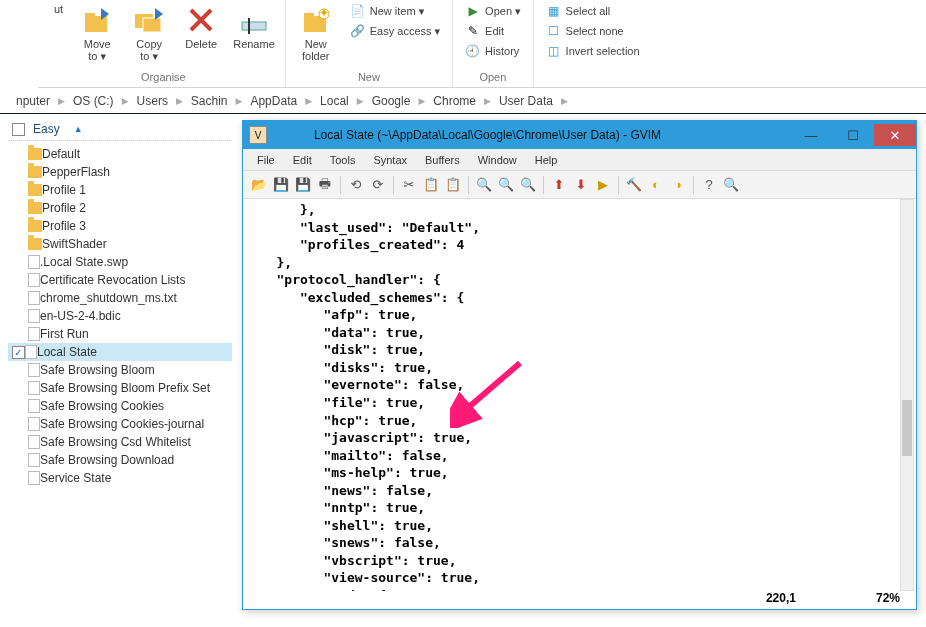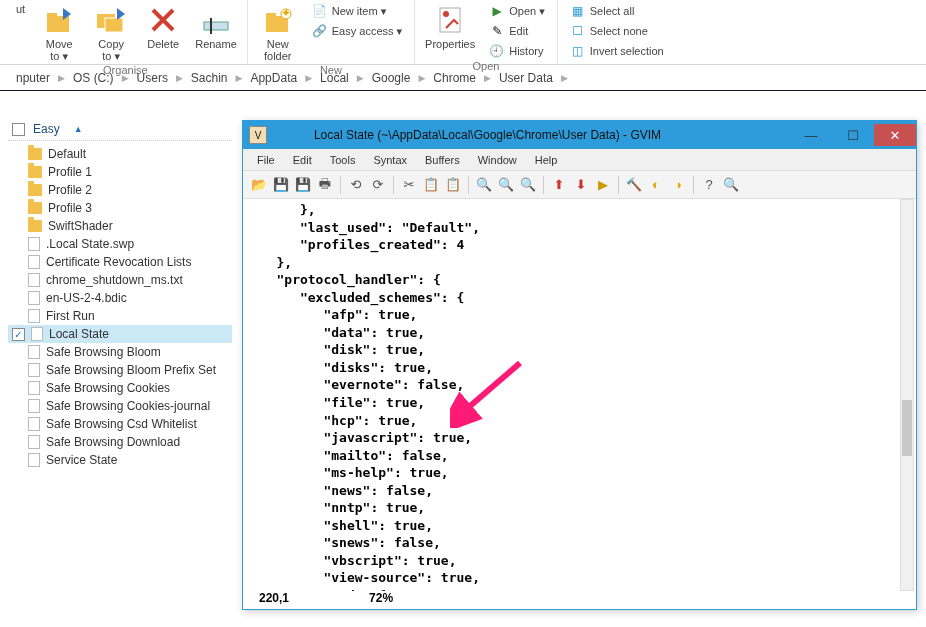--- a/index.html
+++ b/index.html
@@ -1,40 +1,40 @@
 <!DOCTYPE html>
 <html><head>
 <meta charset="utf-8">
 <style>
 * { margin: 0; padding: 0; box-sizing: border-box; font-family: "Segoe UI", Tahoma, sans-serif; font-size: 12px; }
 body { background: #fff; width: 926px; height: 627px; overflow: hidden; position: relative; }
 
 
-.ribbon { background: #fff; border-bottom: 1px solid #d4d4d4; height: 65px; display: flex; padding-left: 4px; }
+.ribbon { background: #fff; border-bottom: 1px solid #d4d4d4; height: 88px; display: flex; padding-left: 4px; margin-left: 38px; }
 .ribbon-group { display: flex; flex-direction: column; align-items: center; border-right: 1px solid #e3e3e3; padding: 2px 8px; }
 .ribbon-group-label { color: #737373; font-size: 11px; margin-top: auto; padding-bottom: 2px; }
 .ribbon-row { display: flex; align-items: flex-start; gap: 8px; }
 .big-btn { display: flex; flex-direction: column; align-items: center; gap: 2px; padding: 2px; cursor: default; min-width: 44px; }
 .big-btn .icon { width: 32px; height: 32px; display: flex; align-items: center; justify-content: center; }
 .big-btn .lbl { font-size: 11px; color: #444; text-align: center; line-height: 1.1; }
 .sm-btn { display: flex; align-items: center; gap: 4px; padding: 1px 4px; cursor: default; }
 .sm-btn .icon { width: 16px; height: 16px; display: flex; align-items: center; justify-content: center; }
 .sm-btn .lbl { font-size: 11px; color: #444; }
 .sm-col { display: flex; flex-direction: column; gap: 2px; }
 
 
 .breadcrumb { height: 26px; display: flex; align-items: center; padding: 0 12px; border-bottom: 1px solid #0f172a; font-size: 11px; color: #444; }
 .crumb { padding: 0 4px; }
 .crumb-sep { color: #aaa; padding: 0 4px; font-size: 9px; }
 
 
 .file-panel { position: absolute; top: 114px; left: 0; width: 240px; bottom: 0; padding: 4px 8px; }
 .file-header { display: flex; align-items: center; padding: 4px; color: #1e4e79; font-size: 11px; gap: 8px; border-bottom: 1px dotted #ccc; margin-bottom: 4px;}
 .file-header .sort { color: #1e74c0; font-size: 9px; margin-left: 6px; }
-.file-row { display: flex; align-items: center; gap: 6px; padding: 2px 4px 2px 20px; font-size: 11px; color: #333; height: 18px; }
+.file-row { display: flex; align-items: center; padding: 2px 4px 2px 20px; font-size: 11px; color: #333; height: 18px; }
 .file-row.selected { background: #cbe8f6; }
 .file-row .chk { width: 13px; height: 13px; border: 1px solid #888; background: #fff; display: flex; align-items: center; justify-content: center; font-size: 10px; color: #1e74c0; margin-left: -16px; }
 .folder-ico { width: 14px; height: 12px; background: #f3c04d; border-radius: 1px 1px 0 0; position: relative; }
 .folder-ico::before { content: ""; position: absolute; top: -3px; left: 0; width: 6px; height: 3px; background: #f3c04d; border-radius: 1px 1px 0 0; }
 .file-ico { width: 12px; height: 14px; border: 1px solid #bbb; background: #fff; position: relative; }
 
 
 .gvim { position: absolute; top: 120px; left: 242px; width: 675px; height: 490px; border: 1px solid #2e9cdb; background: #fff; box-shadow: 2px 2px 8px rgba(0,0,0,0.2); }
 .gvim-titlebar { height: 28px; background: #2e9cdb; display: flex; align-items: center; padding-left: 6px; color: #111; font-size: 11px; }
 .gvim-titlebar .ticon { width: 18px; height: 18px; background: #f5deb3; border: 1px solid #888; margin-right: 8px; display:flex;align-items:center;justify-content:center;font-size:10px; }
@@ -43,21 +43,21 @@
 .gvim-wbtn { width: 42px; height: 22px; display: flex; align-items: center; justify-content: center; color: #333; font-size: 13px; }
 .gvim-wbtn.close { background: #c75050; color: #fff; }
 .gvim-menubar { height: 22px; display: flex; align-items: center; padding: 0 6px; gap: 2px; background: #f0f0f0; border-bottom: 1px solid #ddd; }
 .gvim-menuitem { padding: 2px 8px; font-size: 11px; color: #333; }
 .gvim-toolbar { height: 28px; display: flex; align-items: center; padding: 0 6px; gap: 2px; background: #f4f4f4; border-bottom: 1px solid #ddd; }
 .gvim-tbtn { width: 20px; height: 20px; display: flex; align-items: center; justify-content: center; font-size: 13px; color: #555; }
 .gvim-tsep { width: 1px; height: 18px; background: #ccc; margin: 0 3px; }
 .gvim-editor { position: absolute; top: 78px; left: 4px; right: 18px; bottom: 18px; background: #fff; font-family: "Lucida Console", Consolas, monospace; font-size: 13px; line-height: 1.35; white-space: pre; color: #000; overflow: hidden; padding: 2px 6px; font-weight: bold;}
 .gvim-scrollbar { position: absolute; top: 78px; right: 2px; bottom: 18px; width: 14px; background: #f0f0f0; border: 1px solid #ddd; }
 .gvim-thumb { position: absolute; left: 1px; right: 1px; top: 200px; height: 56px; background: #c8c8c8; }
-.gvim-status { position: absolute; bottom: 0; left: 0; right: 0; height: 18px; background: #fff; font-family: "Lucida Console", monospace; font-size: 12px; display: flex; padding: 0 16px; gap: 80px; font-weight: bold;}
+.gvim-status { position: absolute; bottom: 0; left: 0; right: 0; height: 18px; background: #fff; font-family: "Lucida Console", monospace; font-size: 12px; display: flex; justify-content: flex-end; padding: 0 16px; gap: 80px; font-weight: bold;}
 
 
 .arrow { position: absolute; top: 358px; left: 450px; width: 80px; height: 70px; pointer-events: none; }
 
 .chkbox { width:13px; height:13px; border:1px solid #888; }
 </style>
 </head>
 <body>
 
 <div class="ribbon">
@@ -132,30 +132,20 @@
             <span class="icon">🔗</span>
             <span class="lbl">Easy access ▾</span>
           </div>
       </div>
     </div>
     <div class="ribbon-group-label">New</div>
   </div>
 
   <div class="ribbon-group">
     <div class="ribbon-row">
-      <div class="big-btn">
-        <span class="icon">
-            <svg width="32" height="32">
-              <rect x="6" y="4" width="20" height="24" fill="#fff" stroke="#aaa"></rect>
-              <path d="M12 24 L20 16 L24 20" stroke="#d04030" stroke-width="2" fill="none"></path>
-              <circle cx="12" cy="10" r="3" fill="#d04030"></circle>
-            </svg>
-          </span>
-        <span class="lbl">Properties</span>
-      </div>
       <div class="sm-col">
         <div class="sm-btn">
             <span class="icon" style="color:#3a8a3a">▶</span>
             <span class="lbl">Open ▾</span>
           </div>
         <div class="sm-btn">
             <span class="icon">✎</span>
             <span class="lbl">Edit</span>
           </div>
         <div class="sm-btn">
@@ -209,20 +199,24 @@
 <div class="file-panel">
   <div class="file-header">
     <span class="chkbox"></span>
     <span>Easy</span>
     <span class="sort">▲</span>
   </div>
   <div id="file-list">
       <div class="file-row">
         <span class="folder-ico"></span>
         <span>Default</span>
+      </div>
+      <div class="file-row">
+        <span class="folder-ico"></span>
+        <span>PepperFlash</span>
       </div>
       <div class="file-row">
         <span class="folder-ico"></span>
         <span>Profile 1</span>
       </div>
       <div class="file-row">
         <span class="folder-ico"></span>
         <span>Profile 2</span>
       </div>
       <div class="file-row">

